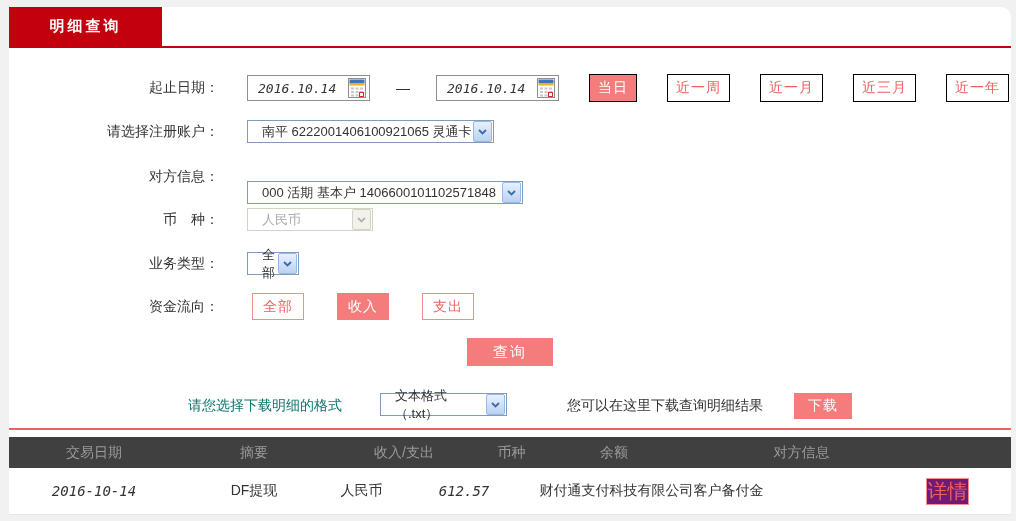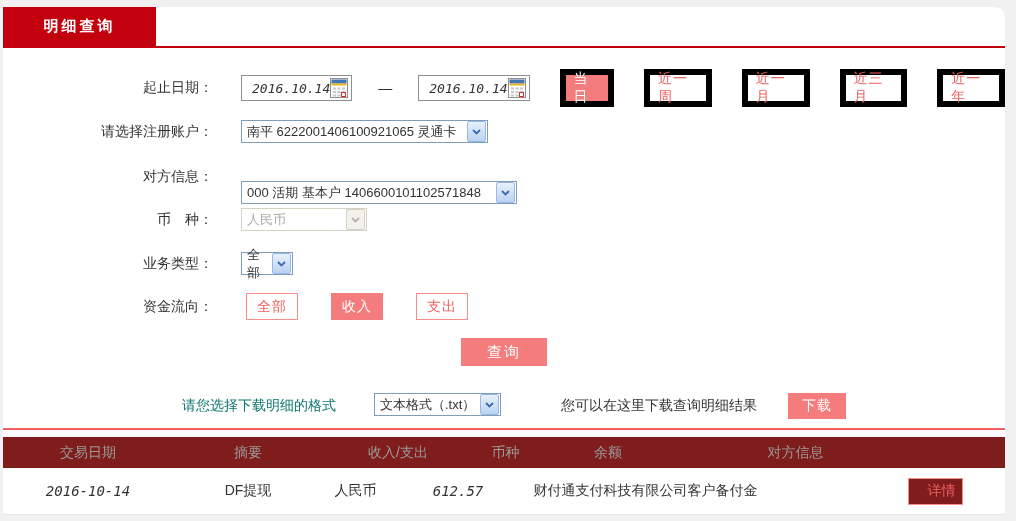--- a/index.html
+++ b/index.html
@@ -4,21 +4,21 @@
 <style>
   html,body{margin:0;padding:0;}
   body{
     width:1016px;height:521px;
     background:#f1f1f1;
     font-family:"Liberation Sans",sans-serif;
     position:relative;
     overflow:hidden;
   }
   .panel{
-    position:absolute;left:3px;top:7px;width:1002px;height:507px;
+    position:absolute;left:9px;top:7px;width:1002px;height:507px;
     background:#ffffff;
     border-radius:10px;
   }
   
   .tab{
     position:absolute;left:0;top:0;width:153px;height:39px;
     background:#c3000e;color:#fff;
     font-size:15px;font-weight:bold;letter-spacing:3px;
     display:flex;align-items:center;justify-content:center;
   }
@@ -31,31 +31,31 @@
 
   .date-input{
     margin-left:8px;width:108px;height:24px;border:1px solid #8f8f8f;background:#fff;
     display:flex;align-items:center;justify-content:space-between;padding:0 3px 0 10px;
   }
   .date-text{font-size:13px;color:#333;}
   .dash{margin:0 6px;color:#333;font-size:14px;}
   .cal{width:18px;height:20px;cursor:pointer;display:block;}
 
   .qbtn{
-    height:26px;border:6px solid #000000;background:#fff;color:#ee5f5f;
+    height:26px;border:1px solid #000000;background:#fff;color:#ee5f5f;
     font-size:14px;display:flex;align-items:center;justify-content:center;
     padding:0 8px;margin-left:10px;cursor:pointer;letter-spacing:1px;
   }
   .qbtn.active{background:#f47c7c;color:#fff;}
 
   
   .xp-select{
     margin-left:8px;height:23px;border:1px solid #7f9db9;background:#fff;
     display:flex;align-items:center;justify-content:space-between;
-    font-size:13px;color:#333;padding-left:5px;cursor:pointer;box-sizing:border-box;
+    font-size:13px;color:#333;padding-left:14px;cursor:pointer;box-sizing:border-box;
   }
   .xp-arrow{
     width:17px;height:19px;margin:1px;flex:0 0 17px;
     background:linear-gradient(#e8f1fc,#bad2f1);
     border:1px solid #9ab8e4;border-radius:2px;
     display:flex;align-items:center;justify-content:center;
   }
   .xp-arrow svg{display:block;}
   .xp-select.disabled{border-color:#d5d2c6;color:#a9a9a9;}
   .xp-select.disabled .xp-arrow{background:#f2f1ec;border-color:#d5d2c6;}
@@ -82,39 +82,39 @@
   .dl-btn{
     position:absolute;left:765px;top:0;width:58px;height:26px;
     background:#f47c7c;color:#fff;font-size:14px;letter-spacing:1px;
     display:flex;align-items:center;justify-content:center;cursor:pointer;margin-left:20px;
   }
 
   .redline2{position:absolute;left:0;top:421px;width:1002px;height:2px;background:#f15f5f;}
 
   
   .thead{
-    position:absolute;left:0;top:430px;width:1002px;height:31px;background:#7f1d1d;
+    position:absolute;left:0;top:430px;width:1002px;height:31px;background:#404040;
     display:flex;align-items:center;font-size:14px;color:#9b9b9b;
   }
   .trow{
     position:absolute;left:0;top:461px;width:1002px;height:46px;background:#fff;
     border-bottom:1px solid #e6e6e6;
     display:flex;align-items:center;font-size:14px;color:#333;
   }
   .c1{flex:0 0 170px;text-align:center;}
   .c2{flex:0 0 150px;text-align:center;}
   .c3{flex:0 0 150px;text-align:center;}
   .c4{flex:0 0 65px;text-align:center;}
   .c5{flex:0 0 140px;text-align:center;}
   .c6{flex:0 0 235px;text-align:center;}
   .amount{color:#d40000;}
   .detail-btn{
     margin-left:auto;margin-right:42px;width:41px;height:25px;
-    border:1px solid #f58c8c;color:#ee5f5f;background:#7f1d1d;font-size:14px;
-    display:flex;align-items:center;justify-content:center;cursor:pointer;padding-left:12px;
+    border:1px solid #f58c8c;color:#ee5f5f;background:#701a75;font-size:20px;
+    display:flex;align-items:center;justify-content:center;cursor:pointer;
   }
 </style>
 </head>
 <body>
 
 <div class="panel">
 
   <div class="tab">
     <span>明细查询</span>
   </div>

